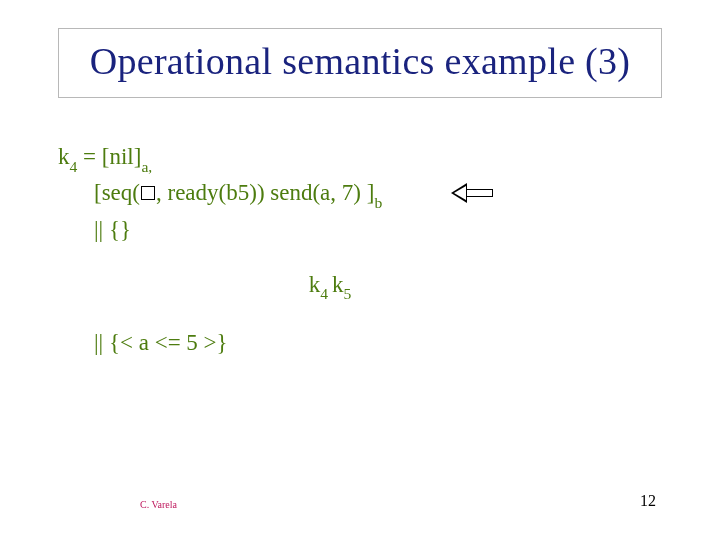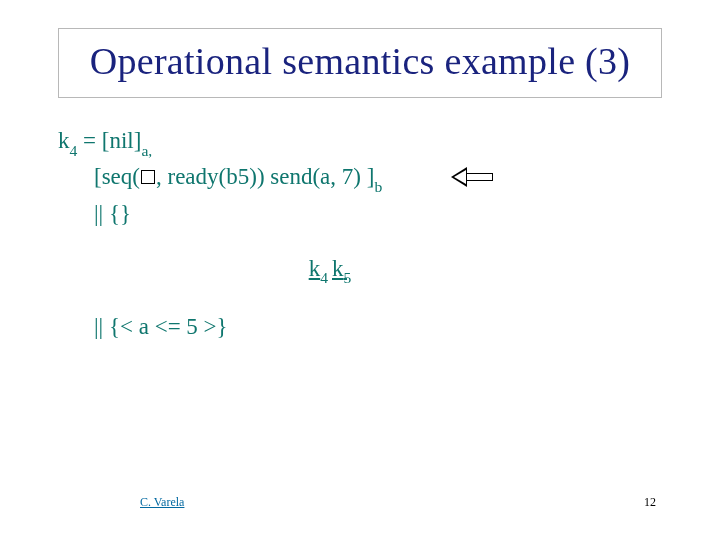--- a/index.html
+++ b/index.html
@@ -20,39 +20,38 @@
     padding: 10px 18px 14px 18px;
     text-align: center;
   }
   .title-text {
     font-size: 38px;
     color: #1a237e;
     letter-spacing: 0.3px;
   }
   .content {
     position: absolute;
-    top: 124px;
+    top: 140px;
     left: 58px;
     right: 58px;
     font-size: 23px;
-    color: #0f766e;
+    color: #4d7c0f;
     line-height: 1.45;
   }
   .k4-block { margin-bottom: 22px; }
   .line { white-space: nowrap; }
   .indent1 { padding-left: 36px; }
   .transition-row {
     display: flex;
     align-items: flex-start;
     justify-content: center;
     gap: 4px;
     margin: 6px 0 22px 0;
     position: relative;
     left: -30px;
-    text-decoration: underline;
   }
   .trans-arrow-wrap {
     position: relative;
     width: 160px;
     height: 26px;
   }
   .trans-arrow-line {
     position: absolute;
     left: 0;
     right: 8px;
@@ -115,29 +114,28 @@
     left: 3px; top: 2px;
     width: 0; height: 0;
     border-right: 12px solid #fff;
     border-top: 7px solid transparent;
     border-bottom: 7px solid transparent;
   }
   .footer-author {
     position: absolute;
     bottom: 30px;
     left: 140px;
-    font-size: 12px;
-    color: #0369a1;
-    text-decoration: underline;
+    font-size: 10px;
+    color: #be185d;
   }
   .footer-page {
     position: absolute;
     bottom: 30px;
     right: 64px;
-    font-size: 12px;
+    font-size: 16px;
     color: #000;
   }
   .ital { font-style: italic; }
 </style>
 </head>
 <body>
 
 <div class="title-box">
   <div class="title-text">Operational semantics example (3)</div>
 </div>

